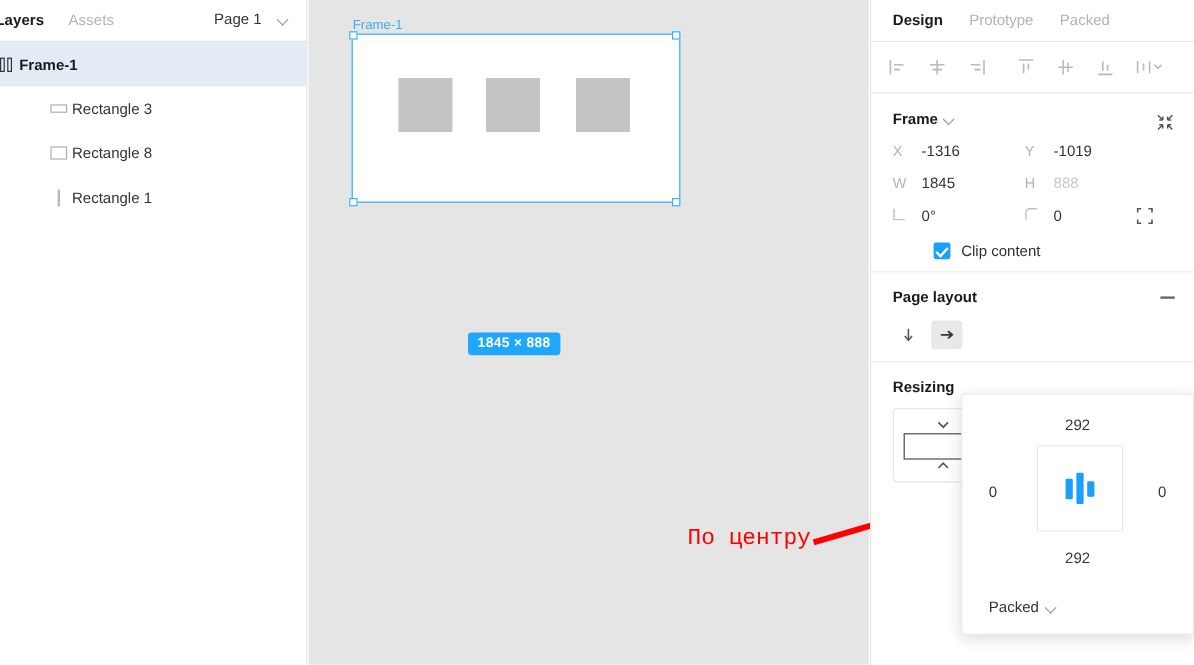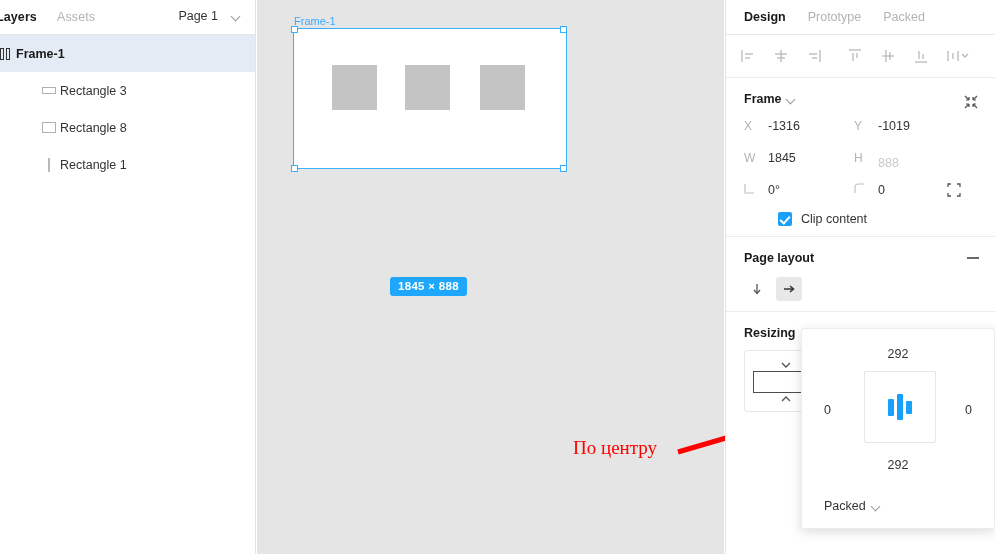--- a/index.html
+++ b/index.html
@@ -119,21 +119,21 @@
     padding: 3px 8px 4px 8px; border-radius: 3px;
     letter-spacing: .3px;
     white-space: nowrap;
   }
 
   
   #annotation-text {
     position: absolute; left: 573px; top: 437px;
     color: #ff0000; font-size: 19px;
     white-space: nowrap;
-    font-family: Liberation Serif, serif;
+    font-family: Liberation Mono, monospace;
   }
   #annotation-arrow {
     position: absolute; left: 676px; top: 370px;
     width: 240px; height: 90px;
     pointer-events: none;
   }
 
   
   #right-panel {
     position: absolute; left: 725px; top: 0;
@@ -155,21 +155,21 @@
     border-bottom: 1px solid #ececec;
   }
   .align-btn { width: 20px; height: 20px; position: relative; }
 
   .section { padding: 14px 18px 10px 18px; border-bottom: 1px solid #ececec; position: relative; }
   .section-title { font-size: 12.5px; font-weight: bold; color: #1a1a1a; display:flex; align-items:center; gap:5px;}
   .prop-row { display: flex; margin-top: 13px; font-size: 12.5px; color: #333; }
   .prop-cell { width: 110px; display: flex; align-items: center; gap: 10px; }
   .prop-key { color: #b3b3b3; width: 14px; flex: 0 0 14px; text-align: left; font-size: 12px;}
   .prop-val { color: #333; }
-  .prop-val.dim { color: #c9c9c9; margin-top: 10px; }
+  .prop-val.dim { color: #c9c9c9; }
 
   #frame-section-icon {
     position: absolute; right: 16px; top: 16px;
     width: 16px; height: 16px; color: #555;
   }
   #corner-icon {
     position: absolute; right: 16px; top: 0px;
     width: 14px; height: 14px;
   }
   #clip-row {

